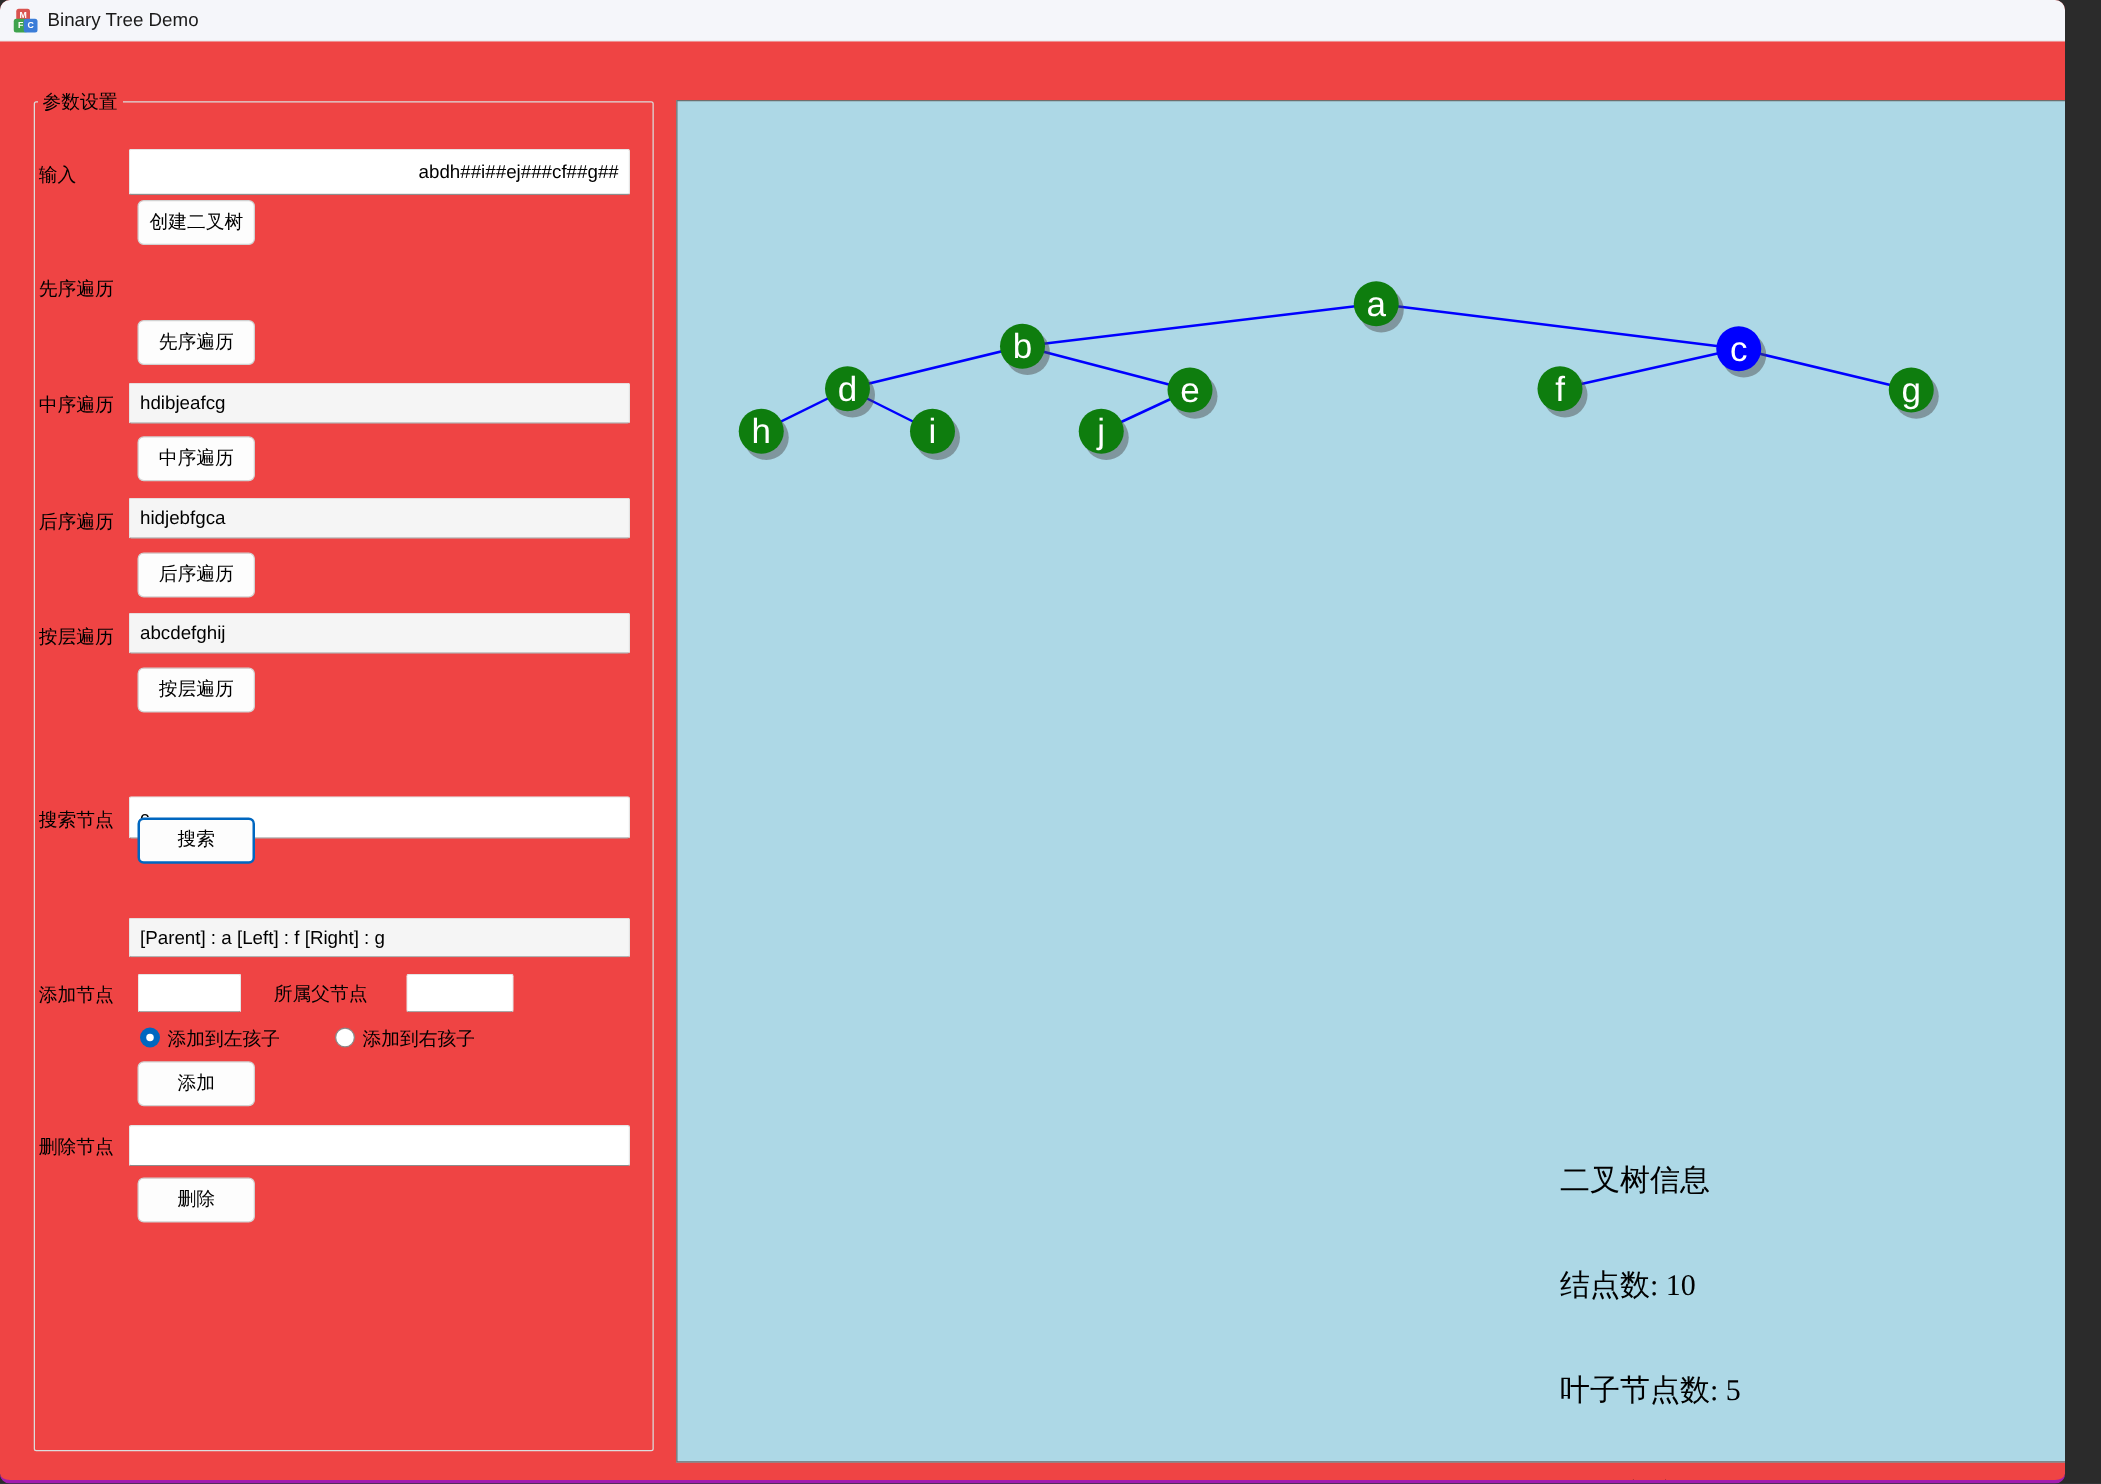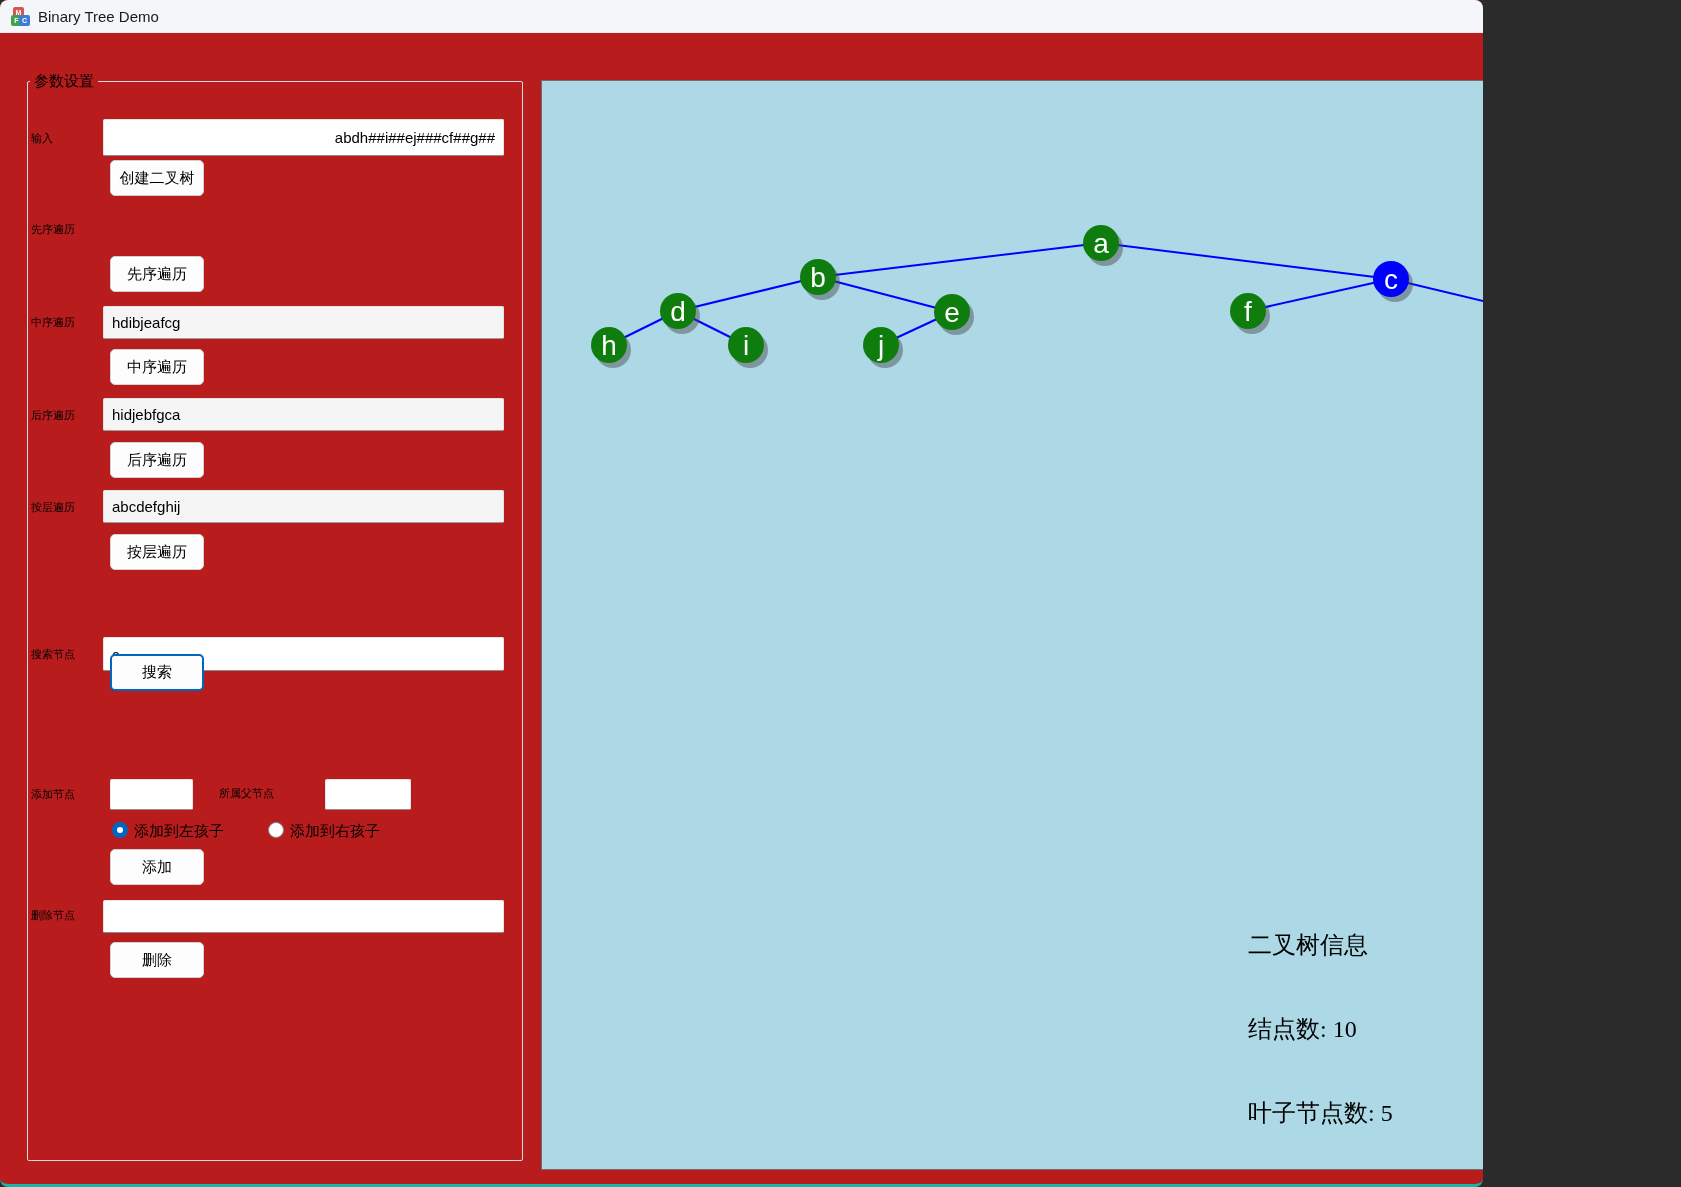--- a/index.html
+++ b/index.html
@@ -1,21 +1,21 @@
 <!DOCTYPE html>
 <html><head>
 <meta charset="utf-8">
 <style>
   * { box-sizing: border-box; margin: 0; padding: 0; }
   html, body { background: #2b2b2b; }
   body { font-family: "Liberation Sans", sans-serif; }
   .window {
-    position: relative; width: 1483px; height: 1187px;
-    background: #b91c1c; overflow: hidden;
-    border-radius: 8px; border-bottom: 3px solid #14b8a6;
+    position: relative; width: 1652px; height: 1187px;
+    background: #ef4444; overflow: hidden;
+    border-radius: 8px; border-bottom: 3px solid #a21caf;
   }
   
   .titlebar {
     position: absolute; left: 0; top: 0; width: 1681px; height: 33px;
     background: #f5f6fa; border-bottom: 1px solid #ececf0;
   }
   .app-icon { position: absolute; left: 11px; top: 7px; width: 19px; height: 19px; }
   .app-icon .cube {
     position: absolute; width: 11px; height: 11px; border-radius: 2px;
     color: #fff; font-size: 7px; font-weight: bold; text-align: center; line-height: 11px;
@@ -37,21 +37,21 @@
     line-height: 26px; font-size: 15px; color: #000;
   }
   
   fieldset.params {
     position: absolute; left: 27px; top: 72px; width: 496px; height: 1089px;
     border: 1px solid #dcdcdc; border-radius: 2px;
   }
   fieldset.params legend {
     margin-left: 2px; padding: 0 4px; font-size: 15px; color: #000;
   }
-  .lbl { position: absolute; font-size: 11px; color: #000; white-space: nowrap; }
+  .lbl { position: absolute; font-size: 15px; color: #000; white-space: nowrap; }
   .fld {
     position: absolute; left: 103px; width: 401px;
     font-size: 15px; color: #000; padding: 0 8px;
     font-family: "Liberation Sans", sans-serif;
   }
   input.fld { outline: none; }
   .fld.editable {
     background: #ffffff; border: 1px solid #e5e5e5; border-bottom: 1px solid #8d8d8d;
     border-radius: 2px;
   }
@@ -127,20 +127,21 @@
   <div class="fld readonly" style="top:398px; height:33px;">hidjebfgca</div>
   <div class="btn" style="top:442px;">后序遍历</div>
 
   <div class="lbl" style="left:31px; top:500px;">按层遍历</div>
   <div class="fld readonly" style="top:490px; height:33px;">abcdefghij</div>
   <div class="btn" style="top:534px;">按层遍历</div>
 
   <div class="lbl" style="left:31px; top:647px;">搜索节点</div>
   <input class="fld editable" style="top: 637px; height: 34px;" value="c">
   <div class="btn focused" style="top:654px; height:37px;">搜索</div>
+  <div class="fld readonly" style="top:734px; height:32px;">[Parent] : a [Left] : f [Right] : g</div>
 
   <div class="lbl" style="left:31px; top:787px;">添加节点</div>
   <input class="small-fld" style="left: 110px; top: 779px; width: 83px;" value="">
   <div class="lbl" style="left:219px; top:786px;">所属父节点</div>
   <input class="small-fld" style="left: 325px; top: 779px; width: 86px;" value="">
   <div class="radio checked" style="left:112px; top:822px;"></div>
   <div class="radio-lbl" style="left:134px; top:822px;">添加到左孩子</div>
   <div class="radio unchecked" style="left:268px; top:822px;"></div>
   <div class="radio-lbl" style="left:290px; top:822px;">添加到右孩子</div>
   <div class="btn" style="top:849px;">添加</div>

